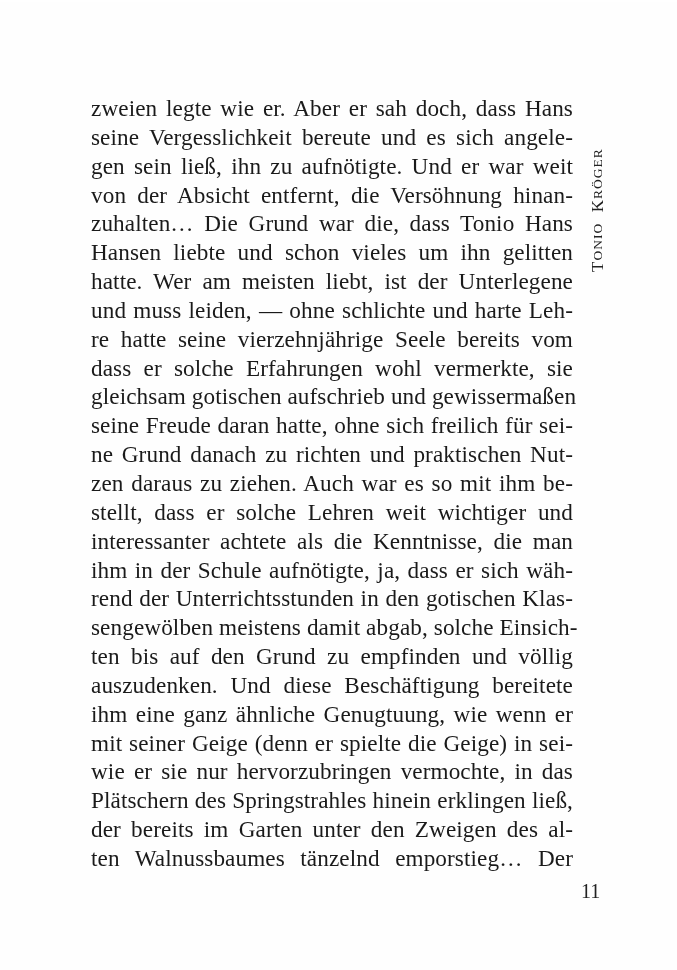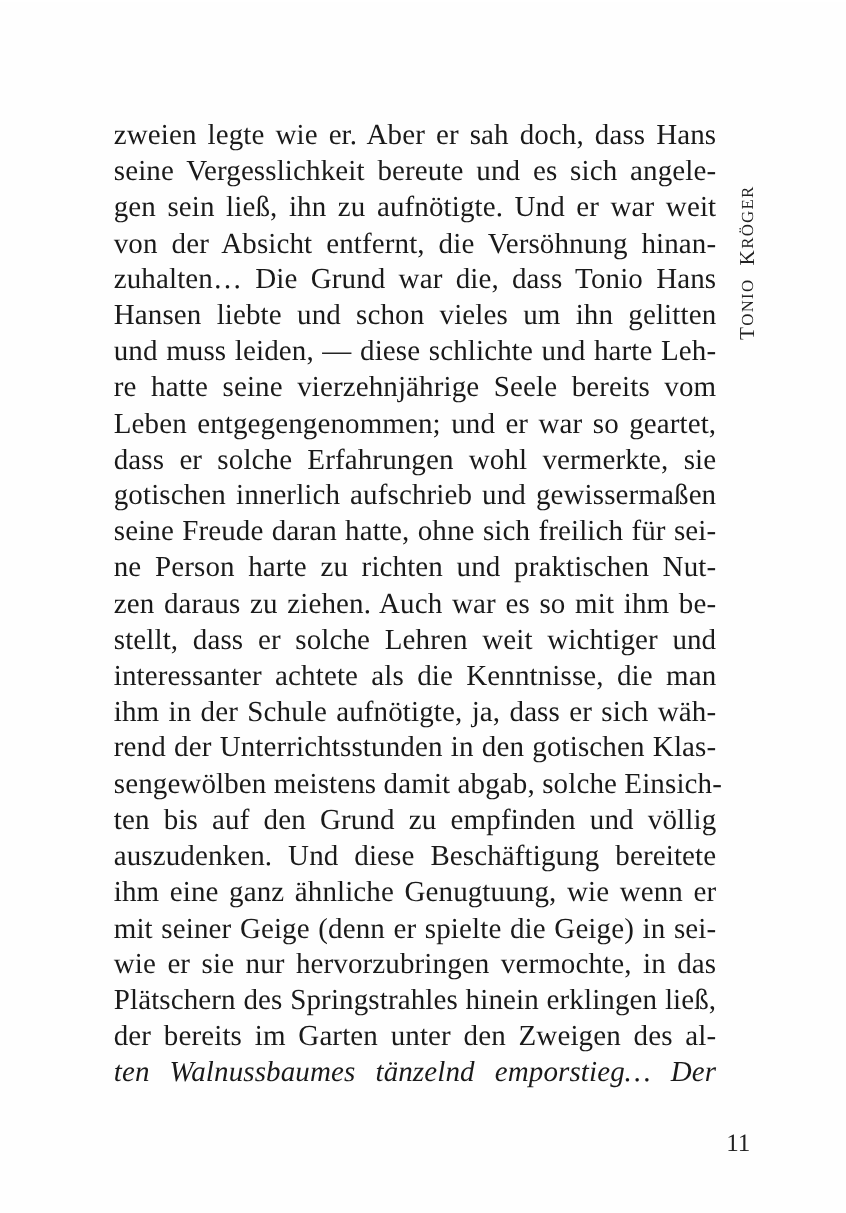--- a/index.html
+++ b/index.html
@@ -32,21 +32,20 @@
       height: 28.85px;
       line-height: 28.85px;
       font-size: 23.2px;
       white-space: nowrap;
       text-align: justify;
       text-align-last: justify;
       letter-spacing: 0.1px;
     }
     .line.last {
       text-align-last: justify;
-      font-style: italic;
     }
     .running-head {
       position: absolute;
       left: 586px;
       top: 95px;
       width: 24px;
       height: 175px;
       writing-mode: vertical-rl;
       transform: rotate(180deg);
       font-size: 17px;
@@ -57,42 +56,41 @@
     }
     .running-head .caps-small {
       font-size: 13.5px;
     }
     .page-number {
       position: absolute;
       left: 581px;
       top: 878px;
       font-size: 20px;
       color: #222;
-      margin-top: 24px;
     }
   </style>
 </head>
 <body>
 
 <div class="page">
 
   <div class="text-block">
     <span class="line">zweien legte wie er. Aber er sah doch, dass Hans</span>
     <span class="line">seine Vergesslichkeit bereute und es sich angele-</span>
     <span class="line">gen sein ließ, ihn zu aufnötigte. Und er war weit</span>
     <span class="line">von der Absicht entfernt, die Versöhnung hinan-</span>
     <span class="line">zuhalten… Die Grund war die, dass Tonio Hans</span>
     <span class="line">Hansen liebte und schon vieles um ihn gelitten</span>
-    <span class="line">und muss leiden, — diese schlichte und harte Leh-</span>
+    <span class="line">hatte. Wer am meisten liebt, ist der Unterlegene</span>
+    <span class="line">und muss leiden, — ohne schlichte und harte Leh-</span>
     <span class="line">re hatte seine vierzehnjährige Seele bereits vom</span>
-    <span class="line">Leben entgegengenommen; und er war so geartet,</span>
     <span class="line">dass er solche Erfahrungen wohl vermerkte, sie</span>
-    <span class="line">gotischen innerlich aufschrieb und gewissermaßen</span>
+    <span class="line">gleichsam gotischen aufschrieb und gewissermaßen</span>
     <span class="line">seine Freude daran hatte, ohne sich freilich für sei-</span>
-    <span class="line">ne Person harte zu richten und praktischen Nut-</span>
+    <span class="line">ne Grund danach zu richten und praktischen Nut-</span>
     <span class="line">zen daraus zu ziehen. Auch war es so mit ihm be-</span>
     <span class="line">stellt, dass er solche Lehren weit wichtiger und</span>
     <span class="line">interessanter achtete als die Kenntnisse, die man</span>
     <span class="line">ihm in der Schule aufnötigte, ja, dass er sich wäh-</span>
     <span class="line">rend der Unterrichtsstunden in den gotischen Klas-</span>
     <span class="line">sengewölben meistens damit abgab, solche Einsich-</span>
     <span class="line">ten bis auf den Grund zu empfinden und völlig</span>
     <span class="line">auszudenken. Und diese Beschäftigung bereitete</span>
     <span class="line">ihm eine ganz ähnliche Genugtuung, wie wenn er</span>
     <span class="line">mit seiner Geige (denn er spielte die Geige) in sei-</span>

